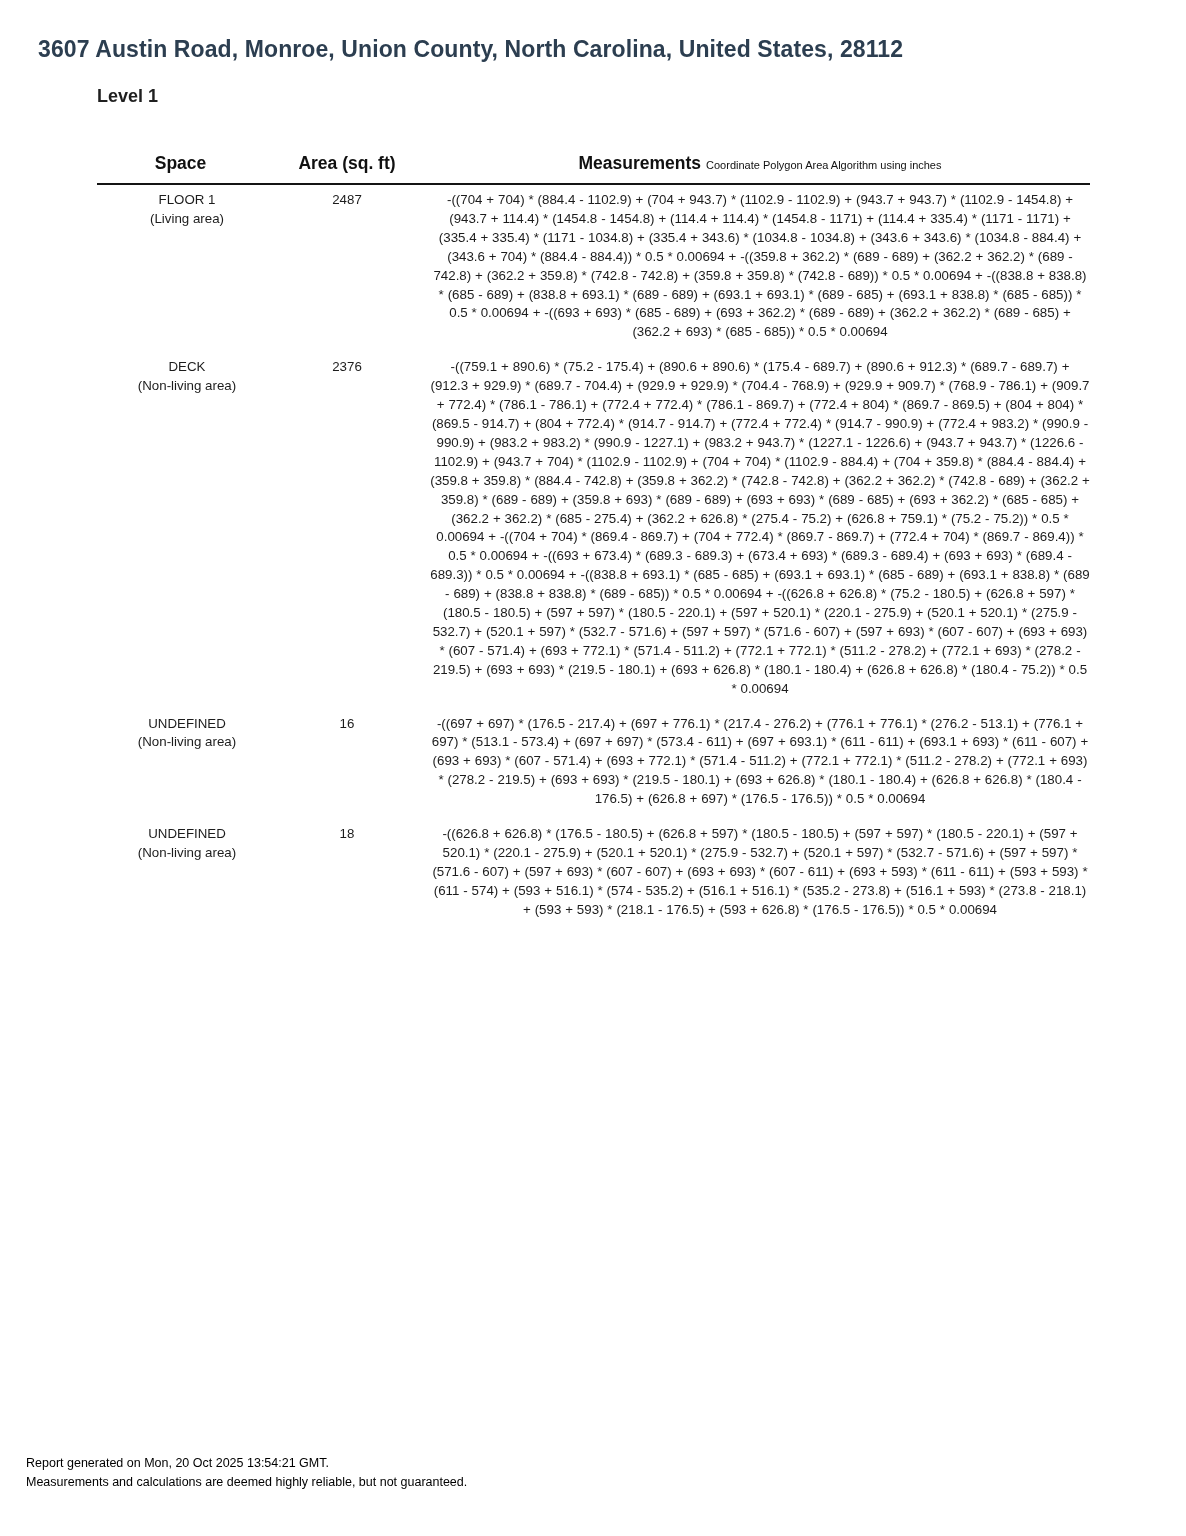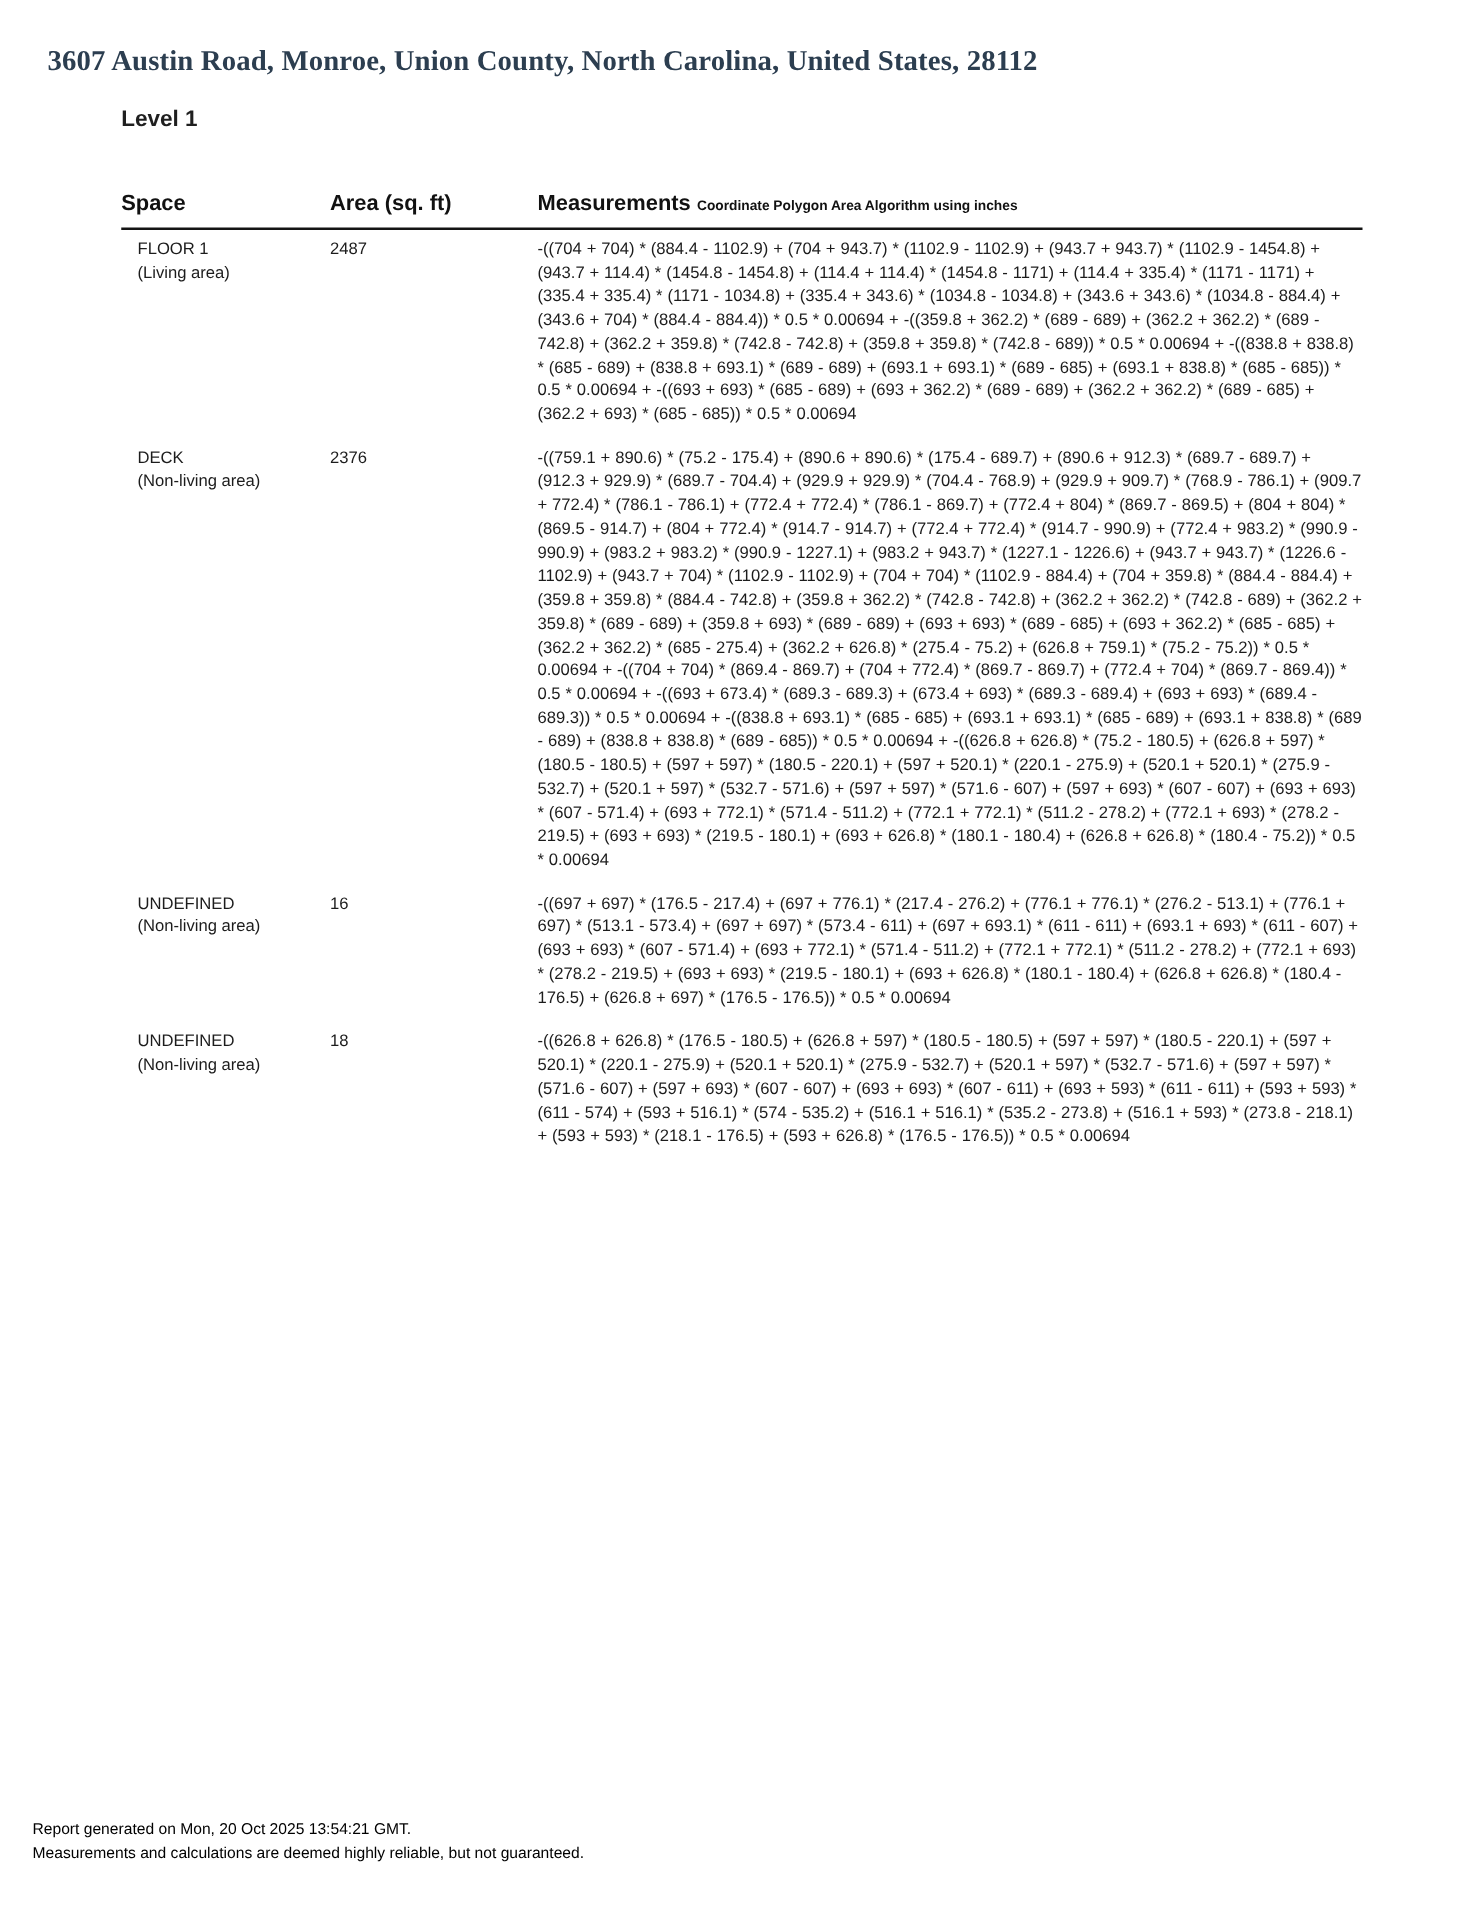--- a/index.html
+++ b/index.html
@@ -18,56 +18,56 @@
   .page {
     padding: 36px 38px 0 38px;
     box-sizing: border-box;
   }
   .page-title {
     margin: 0;
     font-size: 23px;
     font-weight: 700;
     letter-spacing: 0.1px;
     color: #2c3e50;
-    font-family: Liberation Serif, serif;
   }
   .gross-area {
     margin-top: 13px;
     font-size: 16px;
     font-weight: 400;
     color: #2c3e50;
   }
   .level-title {
     margin: 23px 0 0 59px;
     font-size: 18px;
     font-weight: 700;
     color: #1f1f1f;
   }
   .area-table {
     margin-left: 59px;
     margin-top: 46px;
     width: 993px;
+    text-align: center;
   }
   .thead {
     display: flex;
     align-items: baseline;
     border-bottom: 2.5px solid #141414;
     padding-bottom: 9px;
   }
   .col-space { width: 167px; flex: 0 0 167px; }
   .col-area  { width: 166px; flex: 0 0 166px; }
   .col-calc  { flex: 1 1 auto; min-width: 0; }
   .th {
     font-size: 17.5px;
     font-weight: 700;
     color: #111111;
   }
   .th .note {
     font-size: 11px;
-    font-weight: 700;
+    font-weight: 400;
     margin-left: 5px;
     color: #111111;
   }
   .trow {
     display: flex;
     align-items: flex-start;
     padding-top: 6px;
     margin-bottom: 10px;
     font-size: 13.3px;
     line-height: 18.9px;

